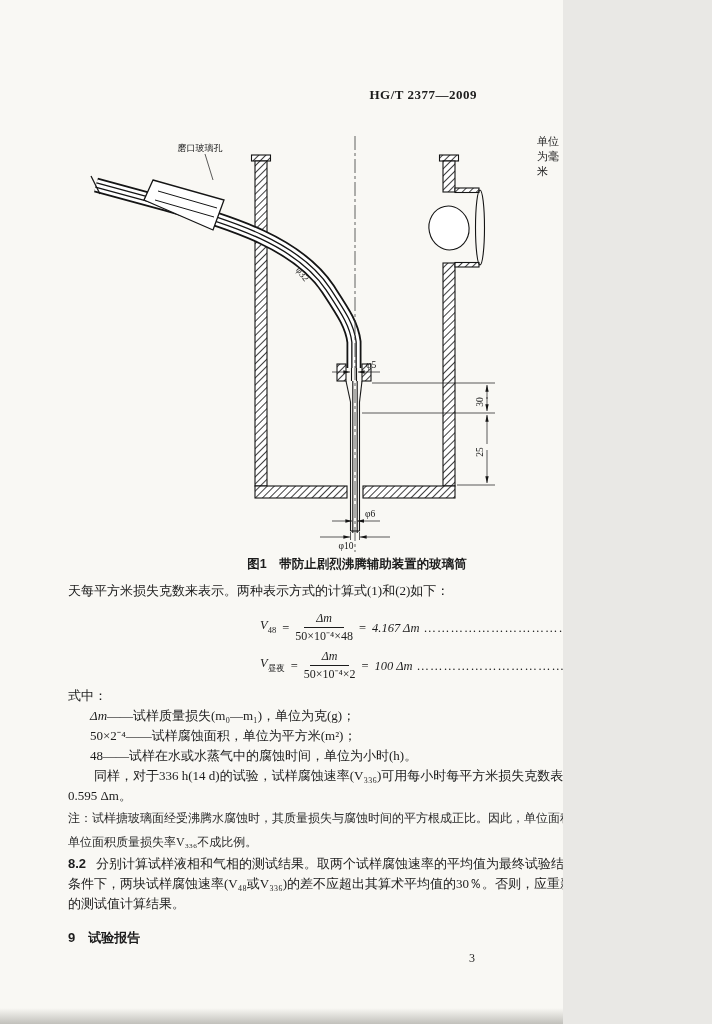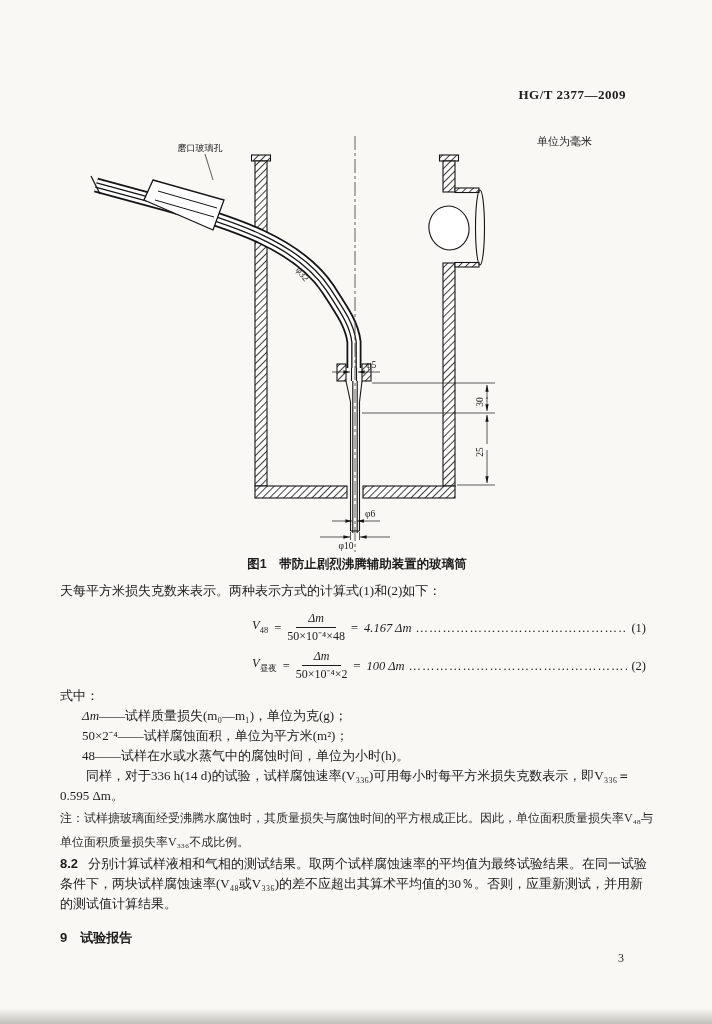--- a/index.html
+++ b/index.html
@@ -1,25 +1,25 @@
 <!DOCTYPE html>
 <html><head>
 <meta charset="utf-8">
 <style>
   * { margin:0; padding:0; box-sizing:border-box; }
   html,body { background:#e9e8e5; }
-  .page { position:relative; width:712px; height:1024px; background:#f9f8f4;
+  .page { position:relative; width:563px; height:1024px; background:#f9f8f4;
           font-family:"Liberation Serif", serif; color:#1c1c1c; overflow:hidden; }
   .std-code { position:absolute; top:87px; left:0; right:86px; text-align:right;
               font-weight:bold; font-size:13px; letter-spacing:.5px; }
   .unit-note { position:absolute; top:134px; left:537px; font-size:11px; }
   .figure-svg { position:absolute; left:66px; top:128px; }
   .fig-caption { position:absolute; top:556px; left:60px; width:594px; text-align:center;
                  font-weight:bold; font-size:12.5px; font-family:"Liberation Sans", sans-serif; }
-  .body { position:absolute; top:581px; left:60px; width:596px; font-size:13px; line-height:20px; }
+  .body { position:absolute; top:581px; left:68px; width:596px; font-size:13px; line-height:20px; }
   .body p { margin:0; }
   .it { font-style:italic; }
   .formula { display:flex; align-items:center; padding-left:192px; font-size:12.5px; }
   .formula-1 { margin-top:10px; }
   .formula-2 { margin-top:5px; margin-bottom:4px; }
   .formula sub { font-size:8.5px; font-style:normal; }
   .formula .eq { padding:0 6px; }
   .frac { display:inline-flex; flex-direction:column; align-items:center; line-height:15px; font-size:12px; }
   .frac .num { border-bottom:1px solid #1c1c1c; padding:0 12px 1px; }
   .frac .den { padding-top:1px; }

